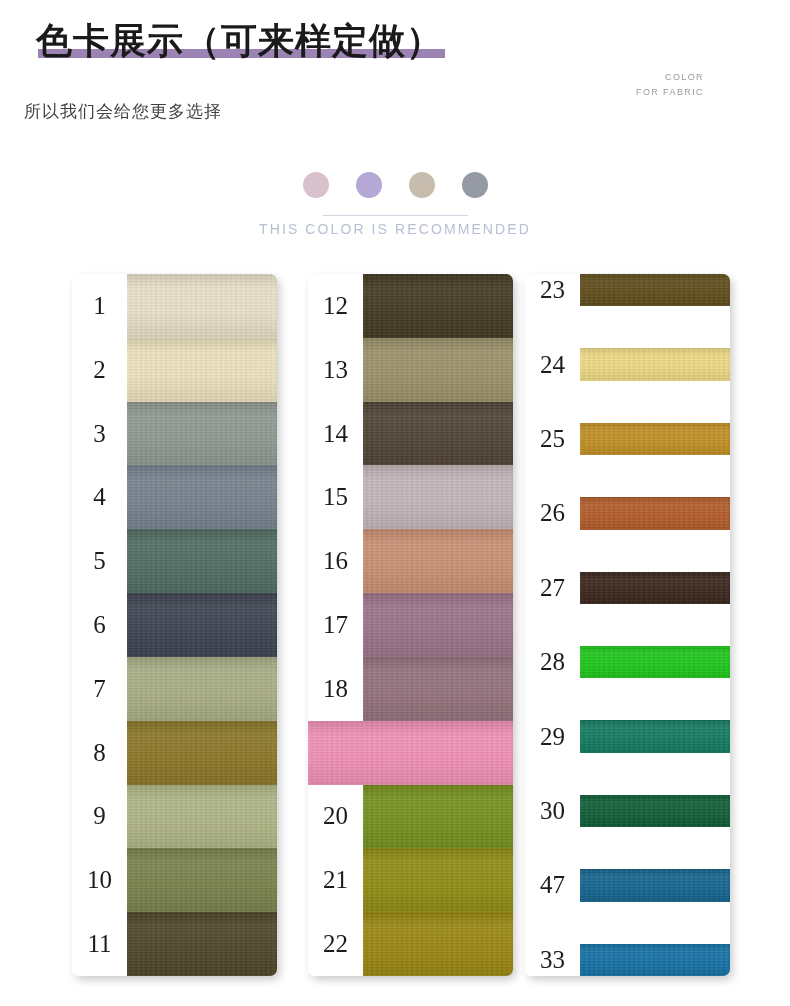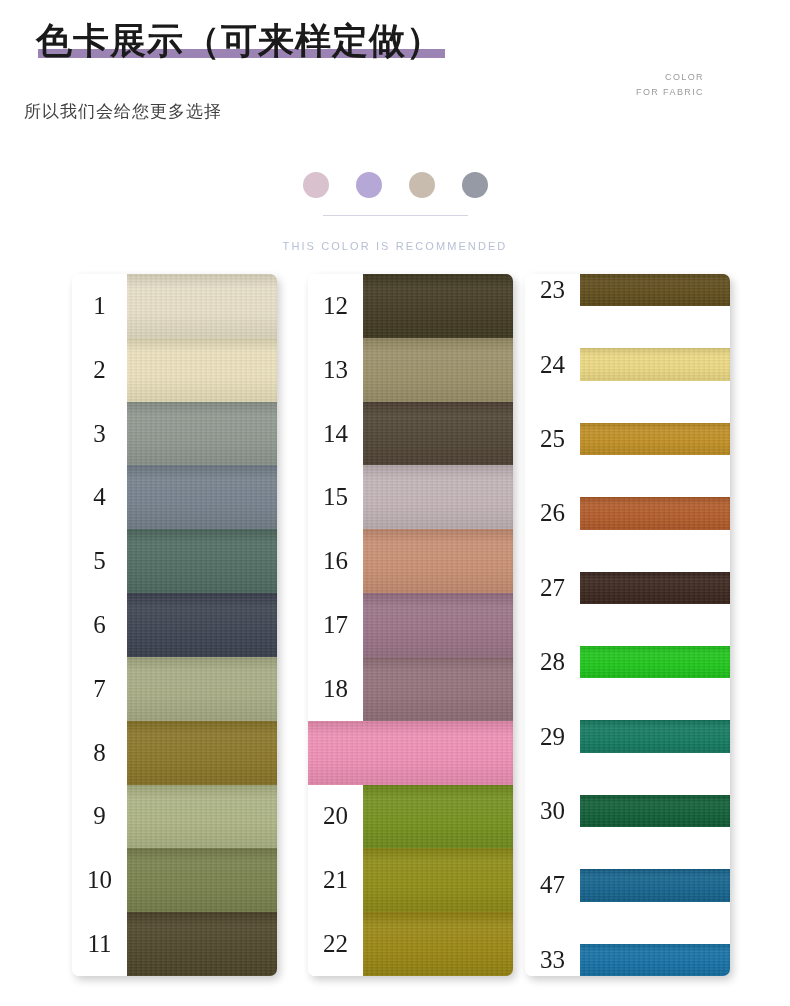--- a/index.html
+++ b/index.html
@@ -91,23 +91,23 @@
     height: 26px;
     border-radius: 50%;
   }
   .rec-line {
     width: 145px;
     height: 1px;
     background: #d9d2e2;
     margin: 17px auto 0 auto;
   }
   .rec-text {
-    margin-top: 24px;
+    margin-top: 5px;
     font-family: "Liberation Sans", sans-serif;
-    font-size: 11px;
+    font-size: 14px;
     letter-spacing: 2.1px;
     color: #b7bfd4;
   }
 
   
   .cards {
     position: absolute;
     left: 0;
     top: 274px;
     width: 790px;

